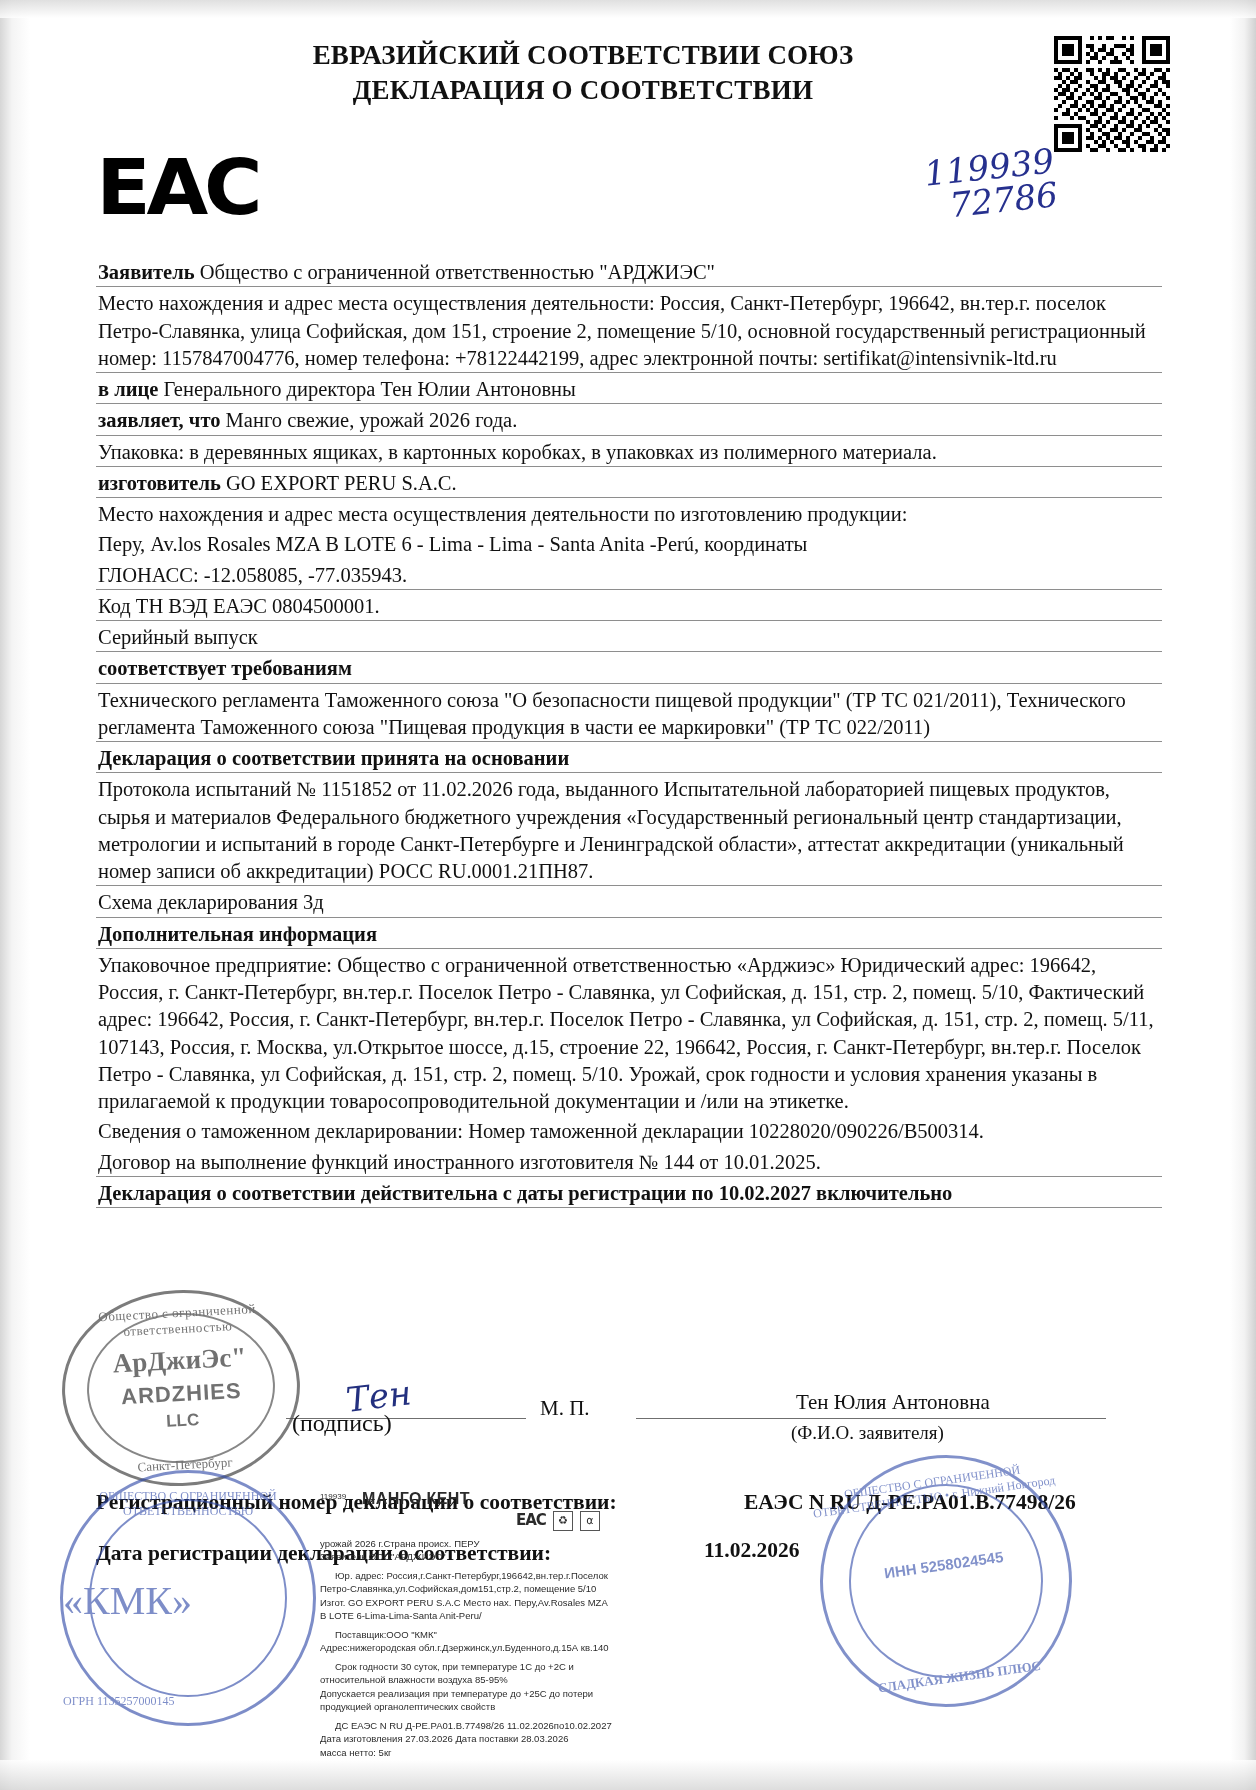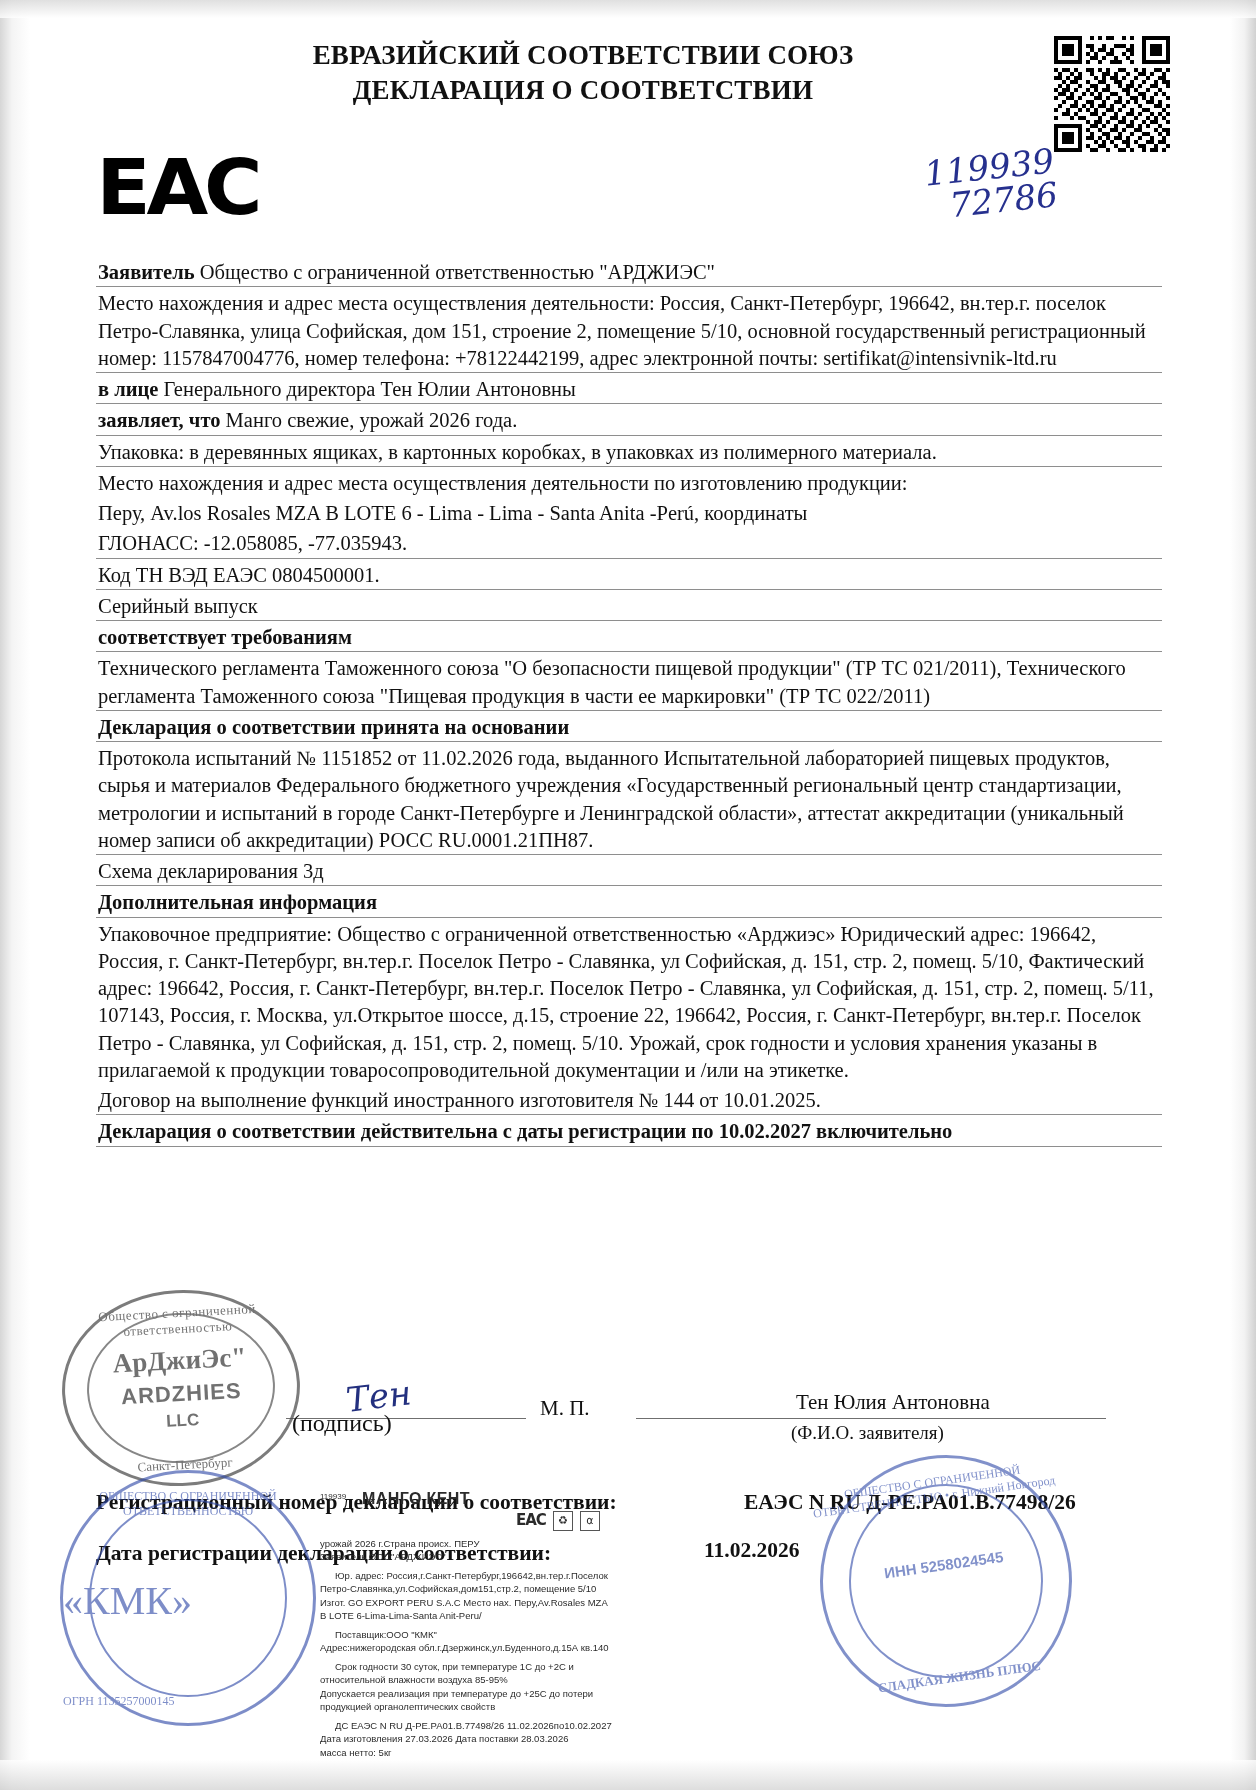--- a/index.html
+++ b/index.html
@@ -564,20 +564,23 @@
     </div>
 
     <div class="row">
       <span class="b">заявляет, что</span><span> Манго свежие, урожай 2026 года.</span>
     </div>
 
     <div class="row">
       <span>Упаковка: в деревянных ящиках, в картонных коробках, в упаковках из полимерного материала.</span>
     </div>
 
+    <div class="row">
+      <span class="b">изготовитель</span><span> GO EXPORT PERU S.A.C.</span>
+    </div>
 
     <div class="row noline">
       <span>Место нахождения и адрес места осуществления деятельности по изготовлению продукции:</span>
     </div>
     <div class="row noline">
       <span>Перу, Av.los Rosales MZA B LOTE 6 - Lima - Lima - Santa Anita -Perú, координаты</span>
     </div>
     <div class="row">
       <span>ГЛОНАСС: -12.058085, -77.035943.</span>
     </div>
@@ -611,20 +614,23 @@
     </div>
 
     <div class="row">
       <span class="b">Дополнительная информация</span>
     </div>
 
     <div class="row noline">
       <span>Упаковочное предприятие: Общество с ограниченной ответственностью «Арджиэс» Юридический адрес: 196642, Россия, г. Санкт-Петербург, вн.тер.г. Поселок Петро - Славянка, ул Софийская, д. 151, стр. 2, помещ. 5/10, Фактический адрес: 196642, Россия, г. Санкт-Петербург, вн.тер.г. Поселок Петро - Славянка, ул Софийская, д. 151, стр. 2, помещ. 5/11, 107143, Россия, г. Москва, ул.Открытое шоссе, д.15, строение 22, 196642, Россия, г. Санкт-Петербург, вн.тер.г. Поселок Петро - Славянка, ул Софийская, д. 151, стр. 2, помещ. 5/10. Урожай, срок годности и условия хранения указаны в прилагаемой к продукции товаросопроводительной документации и /или на этикетке.</span>
     </div>
 
+    <div class="row noline">
+      <span>Сведения о таможенном декларировании: Номер таможенной декларации 10228020/090226/В500314.</span>
+    </div>
 
     <div class="row">
       <span>Договор на выполнение функций иностранного изготовителя № 144 от 10.01.2025.</span>
     </div>
 
     <div class="row">
       <span class="b">Декларация о соответствии  действительна с даты регистрации по 10.02.2027 включительно</span>
     </div>
   </div>
 

